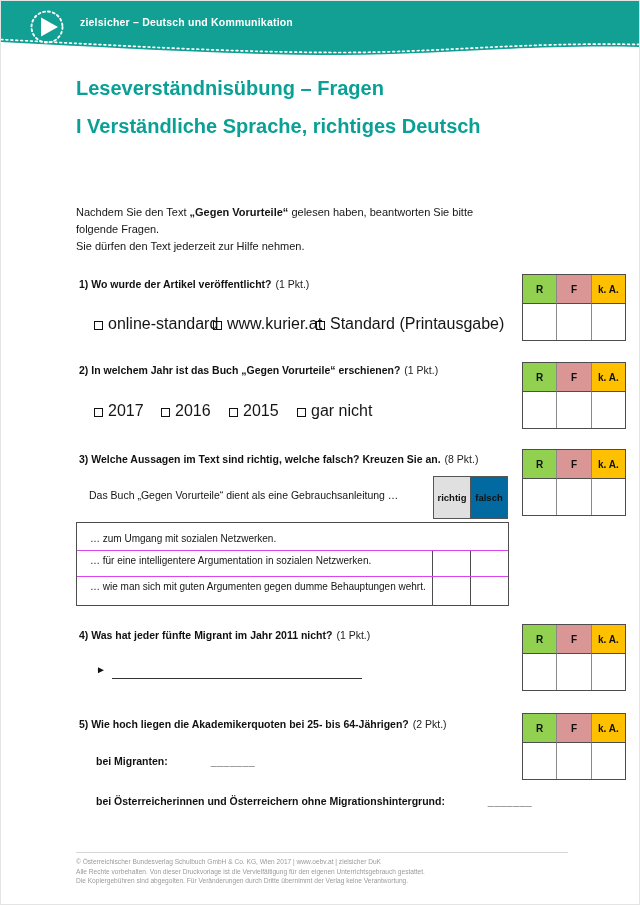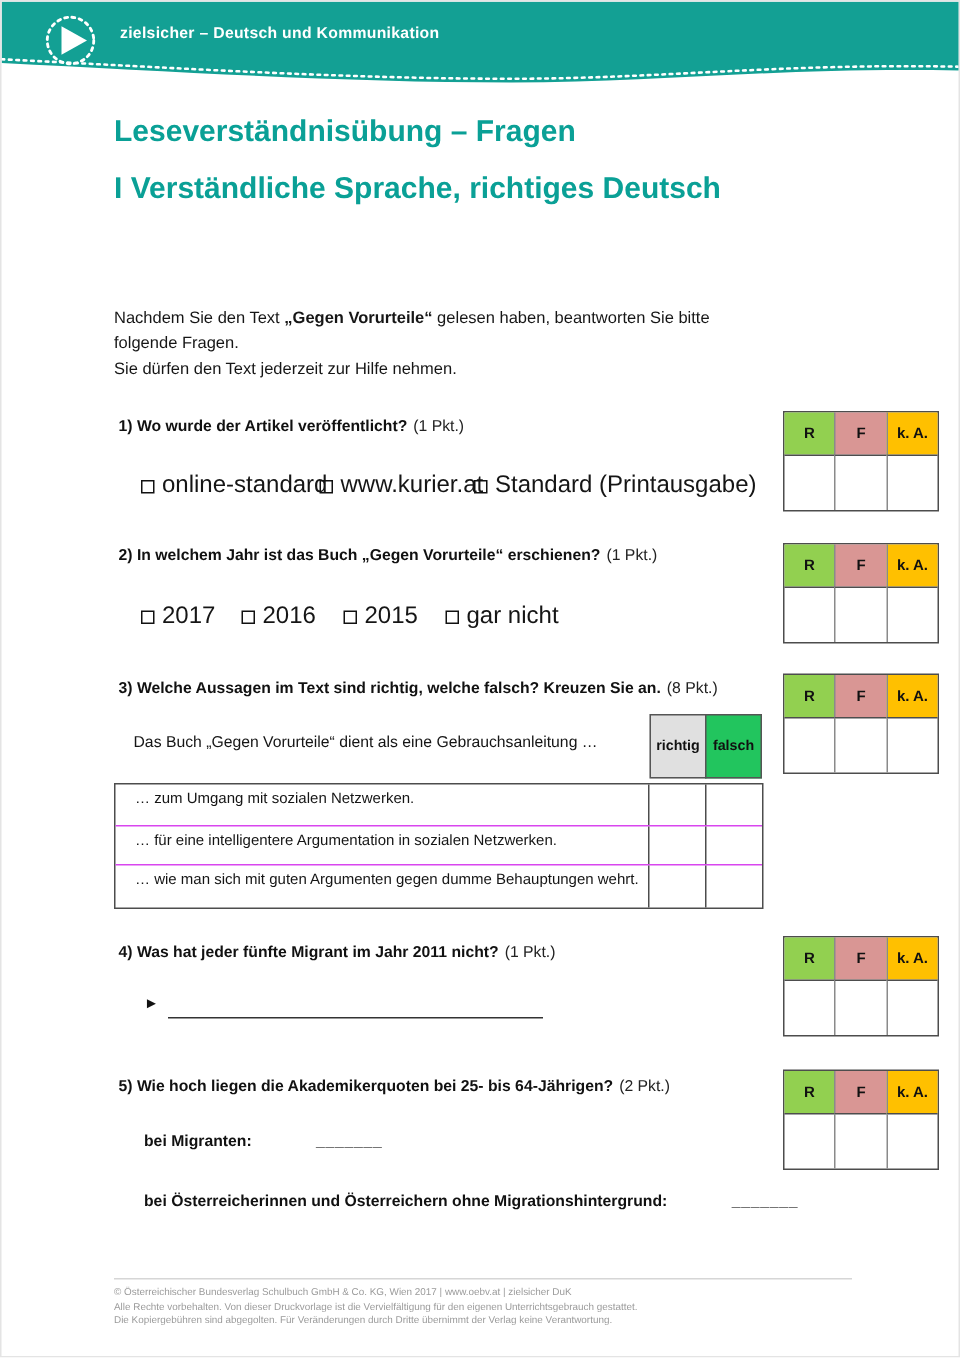--- a/index.html
+++ b/index.html
@@ -35,21 +35,21 @@
     font-size:10px;font-weight:bold;color:#111;border-left:1px solid #8a8a8a;}
   .rfa-cell:first-child{border-left:none;}
   .rfa-row.bd .rfa-cell{border-top:1.2px solid #4d4d4d;}
   
   .q3-statement{position:absolute;left:88px;top:488px;font-size:10.5px;color:#151515;}
   .q3-hdr{position:absolute;top:475px;width:38px;height:43px;border:1.2px solid #555;
     box-sizing:border-box;display:flex;align-items:center;justify-content:center;
     font-size:9.5px;font-weight:bold;color:#111;}
   .q3rows{position:absolute;left:75px;top:521px;width:433px;border:1.2px solid #4d4d4d;box-sizing:border-box;}
   .q3row{display:flex;border-top:1px solid #d946ef;}
-  .q3row:first-child{border-top:none;}
+  .q3row:first-child{border-top:none;align-items:center;}
   .q3row .txt{width:357px;box-sizing:border-box;padding:4px 6px 0 13px;font-size:10px;color:#151515;}
   .q3row .cell{width:38px;box-sizing:border-box;border-left:1px solid #4d4d4d;}
   
   .arrow{position:absolute;left:95px;top:663px;font-size:10px;color:#111;}
   .ansline{position:absolute;left:111px;top:661px;width:250px;height:16px;border-bottom:1.5px solid #333;}
   
   .blank{position:absolute;left:95px;font-size:10.5px;font-weight:bold;color:#111;}
   .blank .bl{font-weight:bold;letter-spacing:.5px;margin-left:40px;}
   
   .footer{position:absolute;left:75px;top:851px;width:492px;border-top:1px solid #d6d6d6;
@@ -134,21 +134,21 @@
       <div class="rfa-cell"></div>
       <div class="rfa-cell"></div>
     </div>
   </div>
 
   <div class="q" style="top:452px">
     <span>3) Welche Aussagen im Text sind richtig, welche falsch? Kreuzen Sie an.</span><span class="pts">(8 Pkt.)</span>
   </div>
   <div class="q3-statement">Das Buch „Gegen Vorurteile“ dient als eine Gebrauchsanleitung …</div>
   <div class="q3-hdr" style="left: 432px; background: rgb(224, 224, 224);">richtig</div>
-  <div class="q3-hdr" style="left: 469px; background: #22c55e; text-align: right;">falsch</div>
+  <div class="q3-hdr" style="left: 469px; background: #0369a1; text-align: right;">falsch</div>
 
   <div class="q3rows">
     <div class="q3row" style="height:27px">
       <div class="txt">… zum Umgang mit sozialen Netzwerken.</div>
       <div class="cell"></div>
       <div class="cell"></div>
     </div>
     <div class="q3row" style="height:25px">
       <div class="txt">… für eine intelligentere Argumentation in sozialen Netzwerken.</div>
       <div class="cell"></div>

